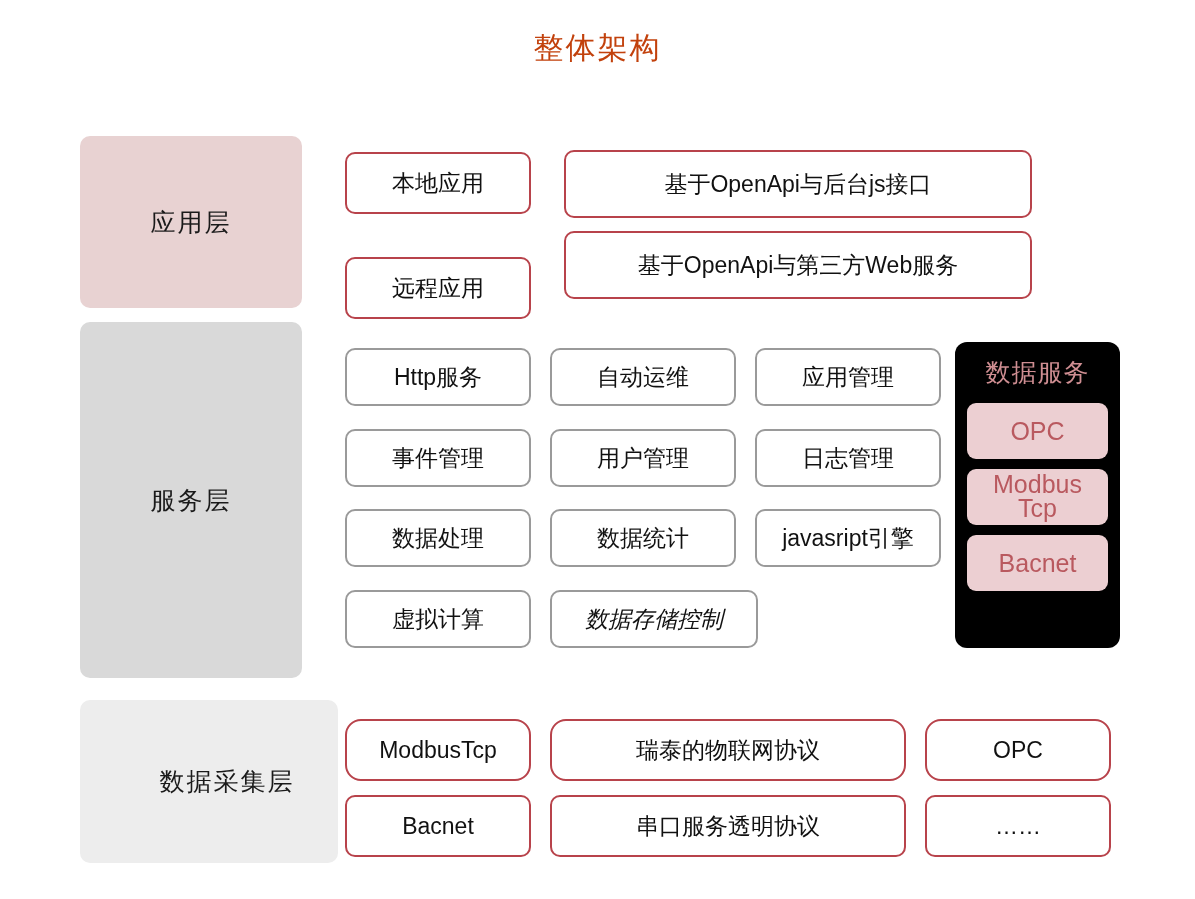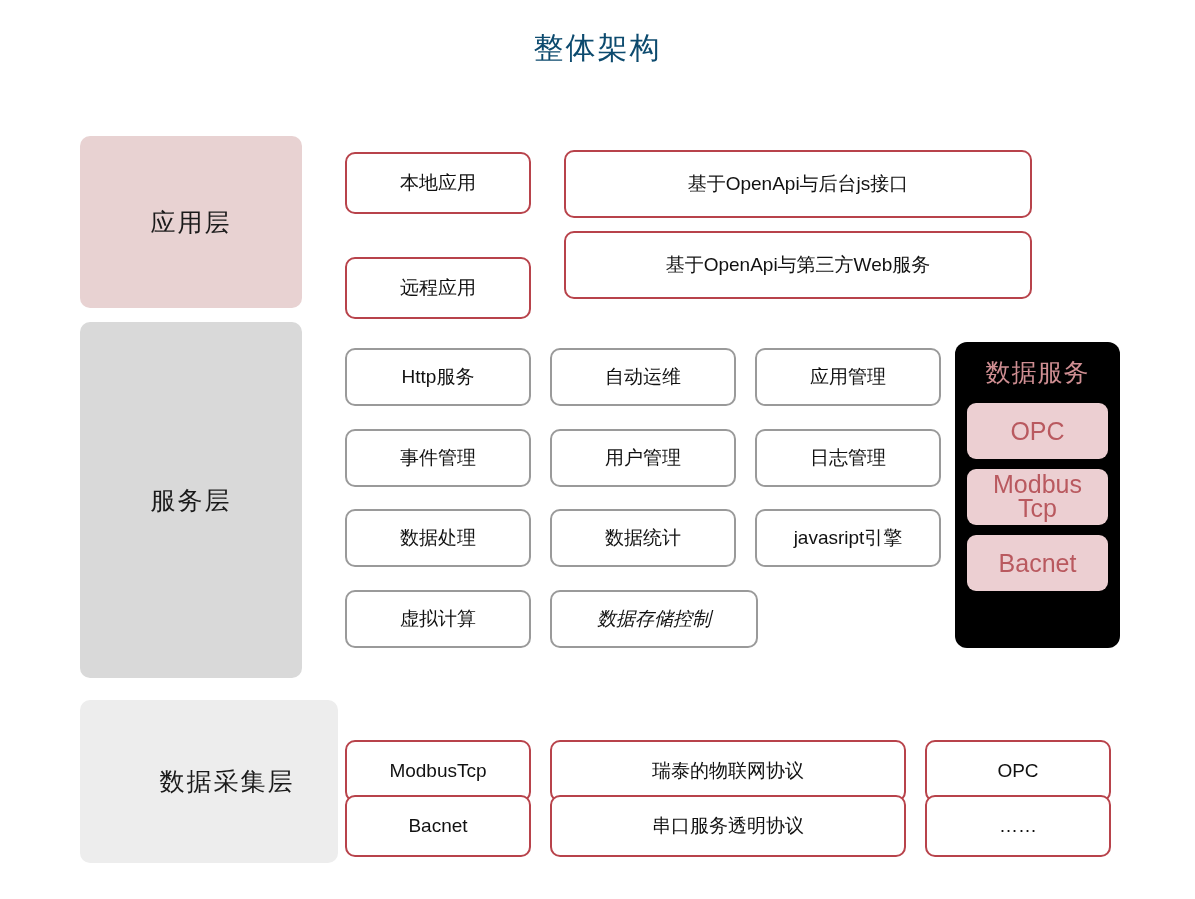--- a/index.html
+++ b/index.html
@@ -17,21 +17,21 @@
   }
 
   
   .diagram-title {
     position: absolute;
     left: 0;
     top: 28px;
     width: 1195px;
     text-align: center;
     font-size: 30px;
-    color: #0c4a6e;
+    color: #c2410c;
     letter-spacing: 2px;
     font-weight: 400;
   }
 
   
   .layer-label {
     position: absolute;
     left: 80px;
     width: 222px;
     border-radius: 10px;
@@ -49,21 +49,21 @@
   
   .box {
     position: absolute;
     box-sizing: border-box;
     border-radius: 10px;
     background: #ffffff;
     display: flex;
     align-items: center;
     justify-content: center;
     text-align: center;
-    font-size: 19px;
+    font-size: 23px;
     line-height: 1.15;
     color: #111111;
     padding: 0 6px;
   }
   .box.red  { border: 2px solid #b8434b; }
   .box.grey { border: 2px solid #9a9a9a; }
 
   
   .app-small { left: 345px; width: 186px; height: 62px; }
   .app-wide  { left: 564px; width: 468px; height: 68px; }
@@ -117,21 +117,21 @@
     line-height: 1.0;
     color: #b9595f;
   }
   .ds-chip.two-line { font-size: 25px; line-height: 0.95; }
 
   
   .col-c1 { left: 345px; width: 186px; }
   .col-c2 { left: 550px; width: 356px; }
   .col-c3 { left: 925px; width: 186px; }
   .col-h  { height: 62px; }
-  .col-r1 { top: 740px; }
+  .col-r1 { top: 719px; border-radius: 16px; }
   .col-r2 { top: 795px; }
 </style>
 </head>
 <body>
 
 <div class="diagram-title">整体架构</div>
 
 <div class="layer-label app">应用层</div>
 <div class="layer-label service">服务层</div>
 <div class="layer-label collect">数据采集层</div>

